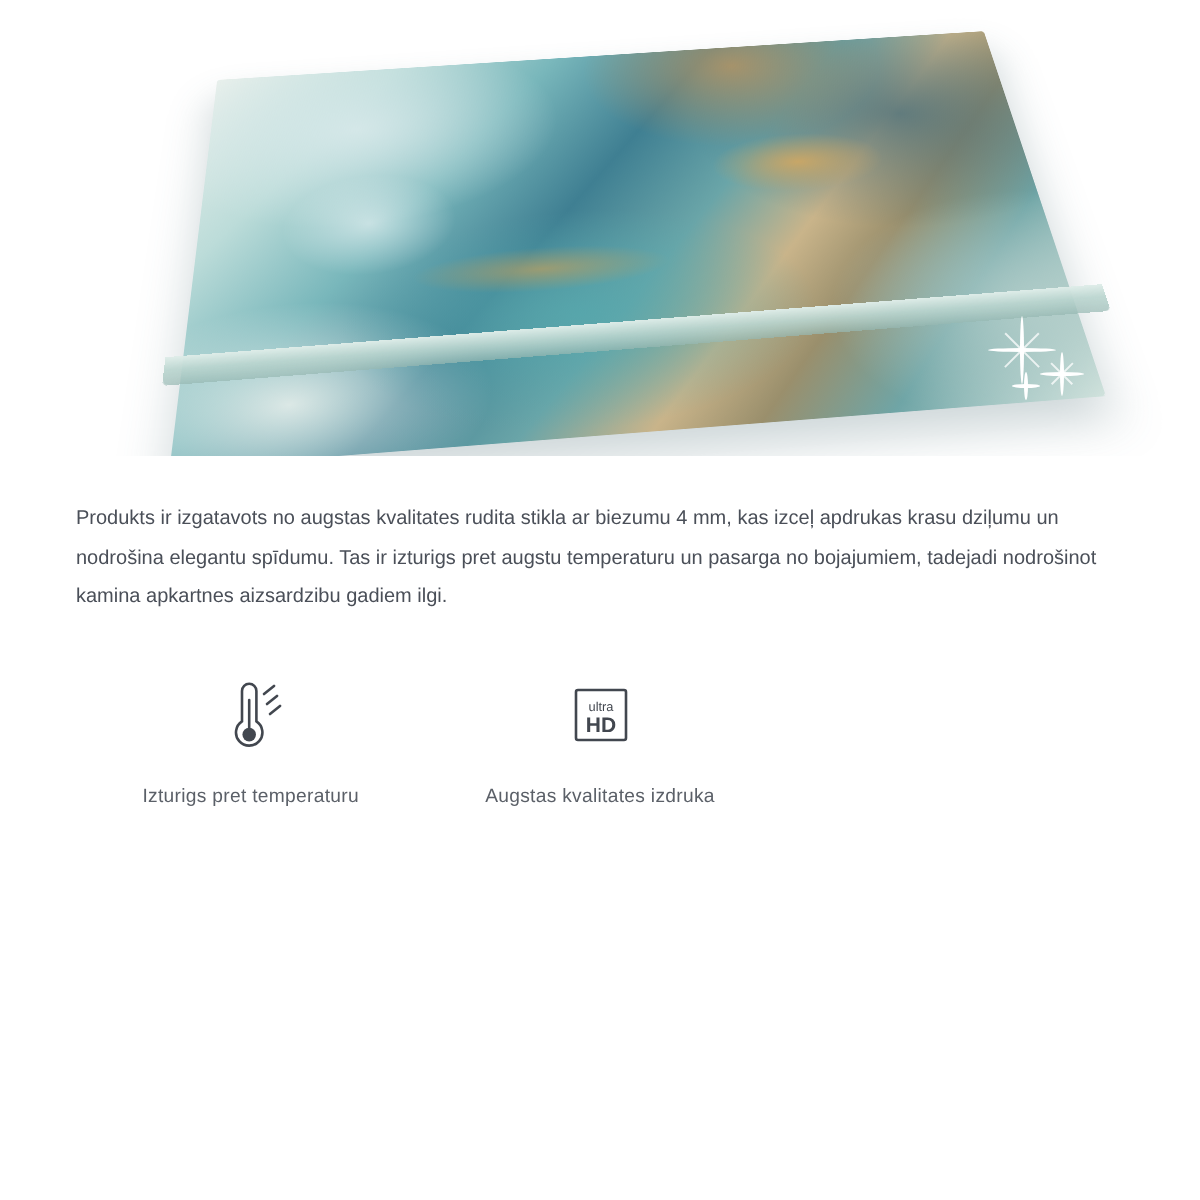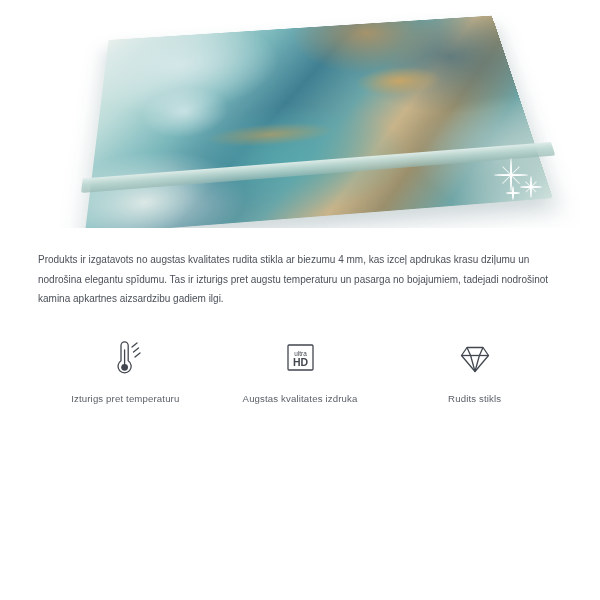--- a/index.html
+++ b/index.html
@@ -199,31 +199,18 @@
           <svg width="44" height="40" viewBox="0 0 44 40">
             <rect x="10" y="6" width="25" height="25" rx="1" fill="none" stroke="#42474f" stroke-width="1.3"></rect>
             <text x="22.5" y="16.5" text-anchor="middle" font-family="Liberation Sans, sans-serif" font-size="6.4" fill="#42474f">ultra</text>
             <text x="22.5" y="27" text-anchor="middle" font-family="Liberation Sans, sans-serif" font-size="10.5" font-weight="bold" fill="#42474f">HD</text>
           </svg>
         </div>
         <div class="feature-label">Augstas kvalitates izdruka</div>
       </div>
 
 
-      <div class="feature">
-        <div class="feature-icon">
-          <svg width="44" height="40" viewBox="0 0 44 40">
-            <g fill="none" stroke="#42474f" stroke-width="1.3" stroke-linejoin="round">
-              <path d="M8.5 16.5 L14 8.5 H30 L35.5 16.5 L22 32.5 Z"></path>
-              <path d="M8.5 16.5 H35.5"></path>
-              <path d="M14 8.5 L17.6 16.5 L22 32.5"></path>
-              <path d="M30 8.5 L26.4 16.5 L22 32.5"></path>
-            </g>
-          </svg>
-        </div>
-        <div class="feature-label">Rudits stikls</div>
-      </div>
 
 
 
     </div>
   </div>
 </div>
 
 </body></html>

